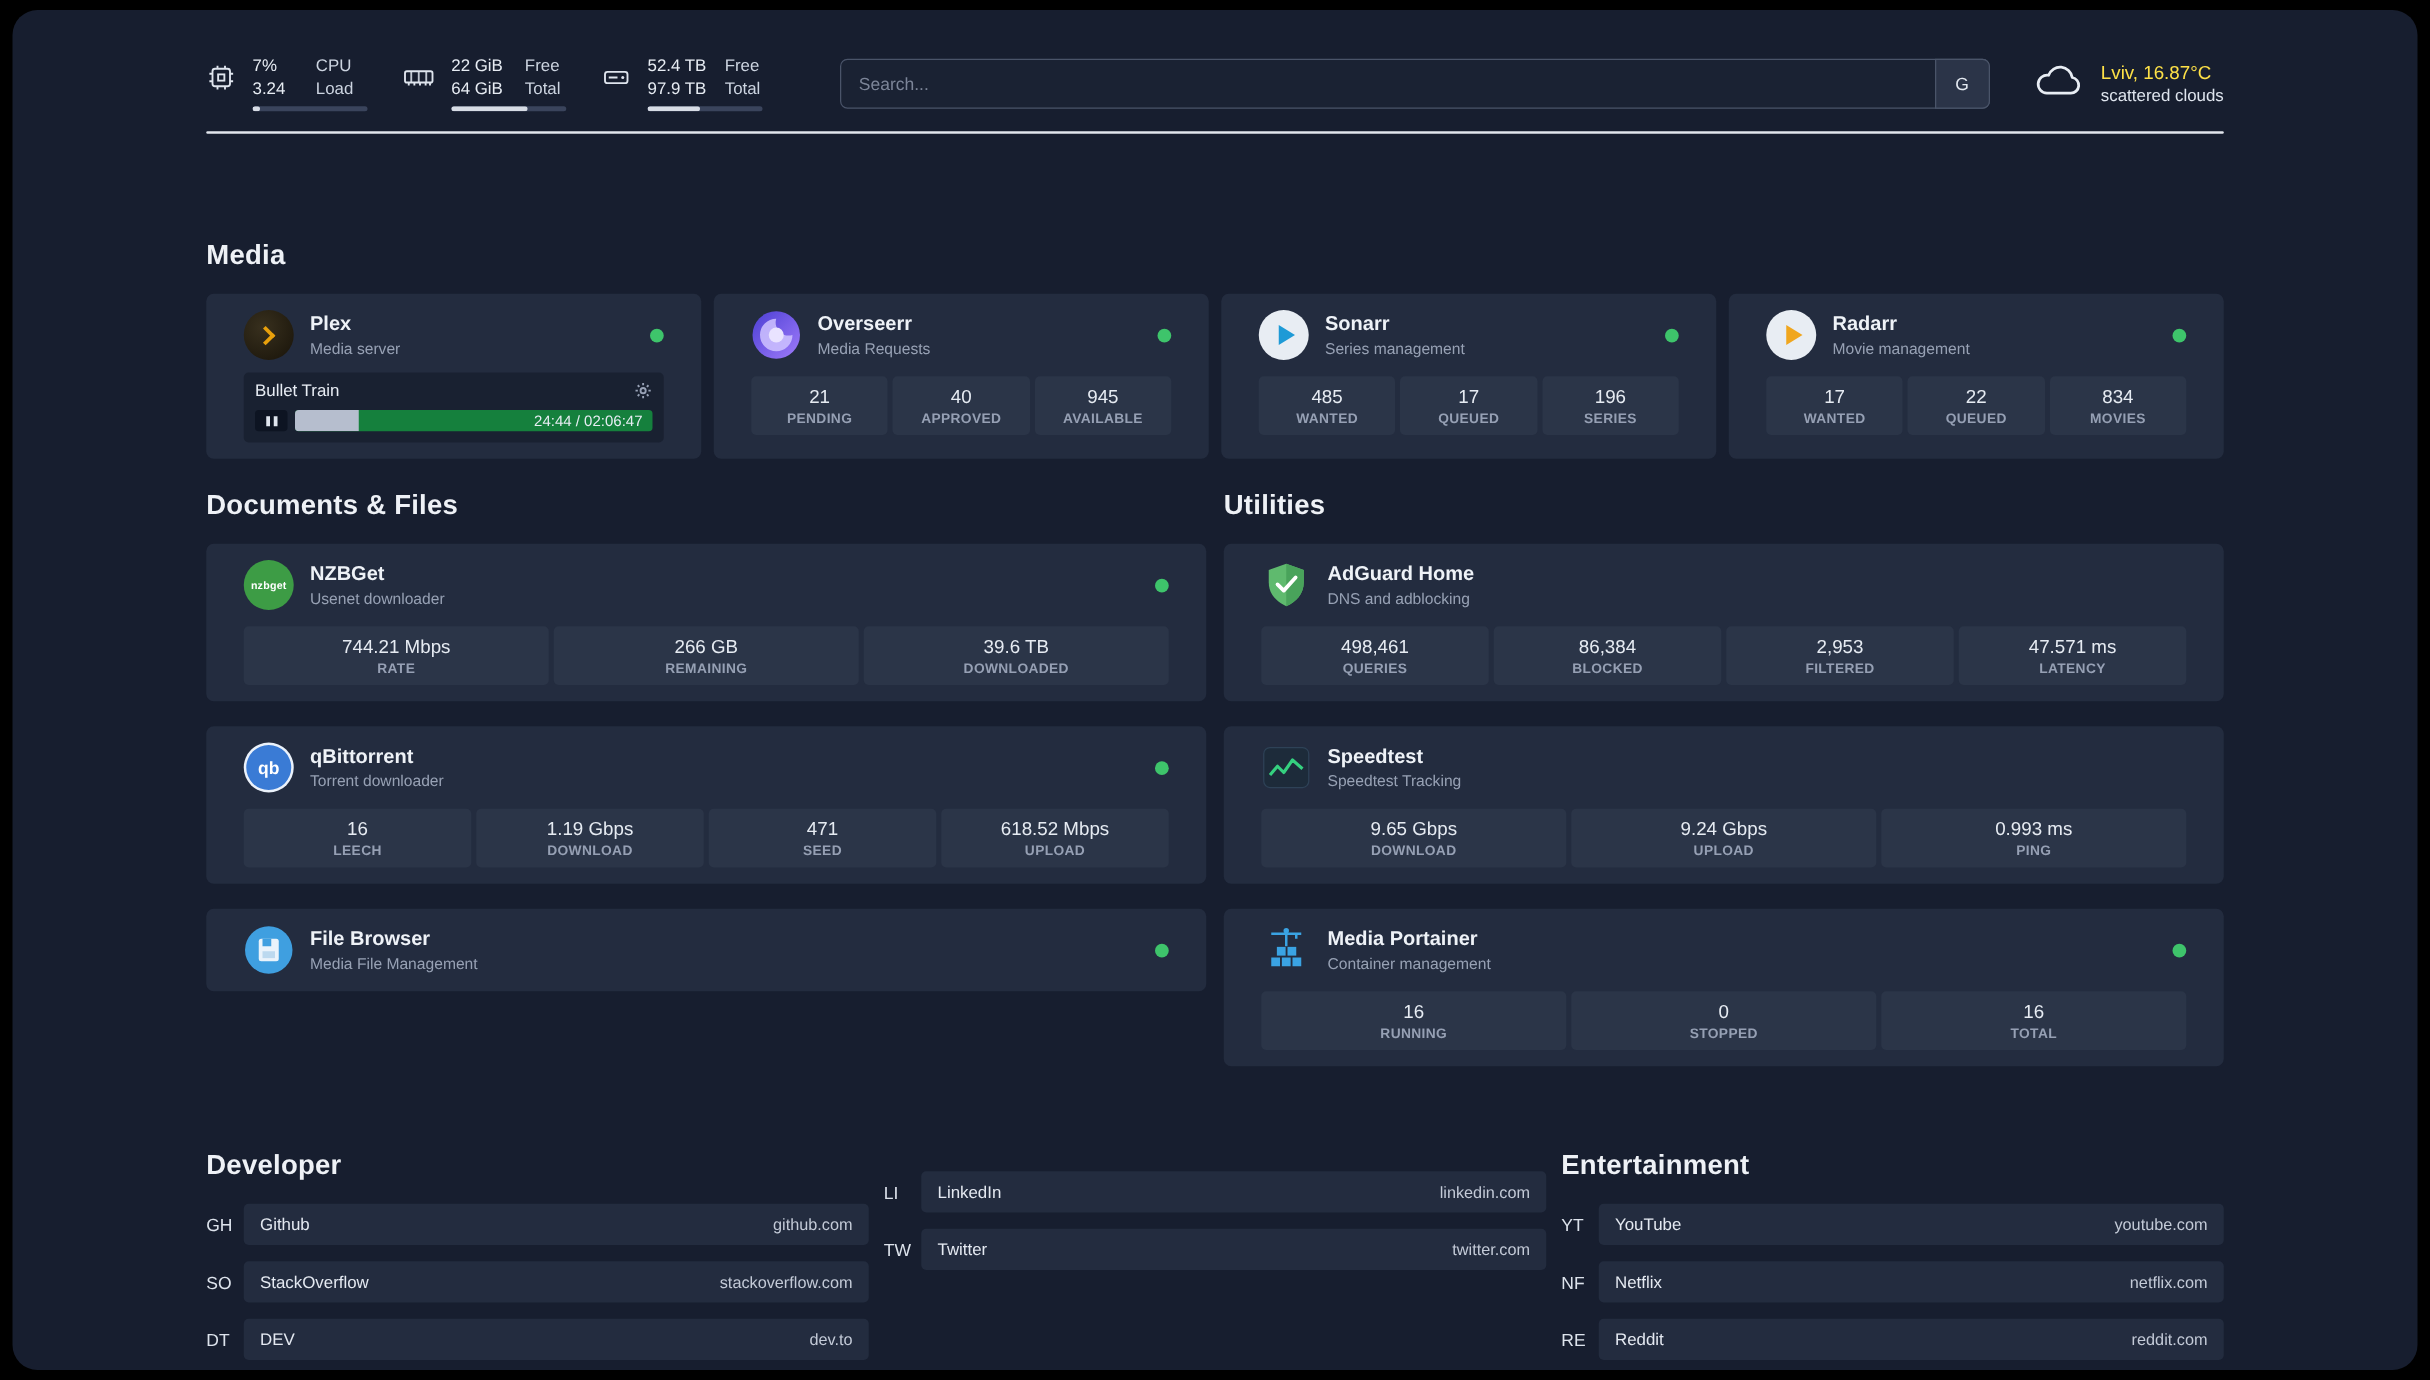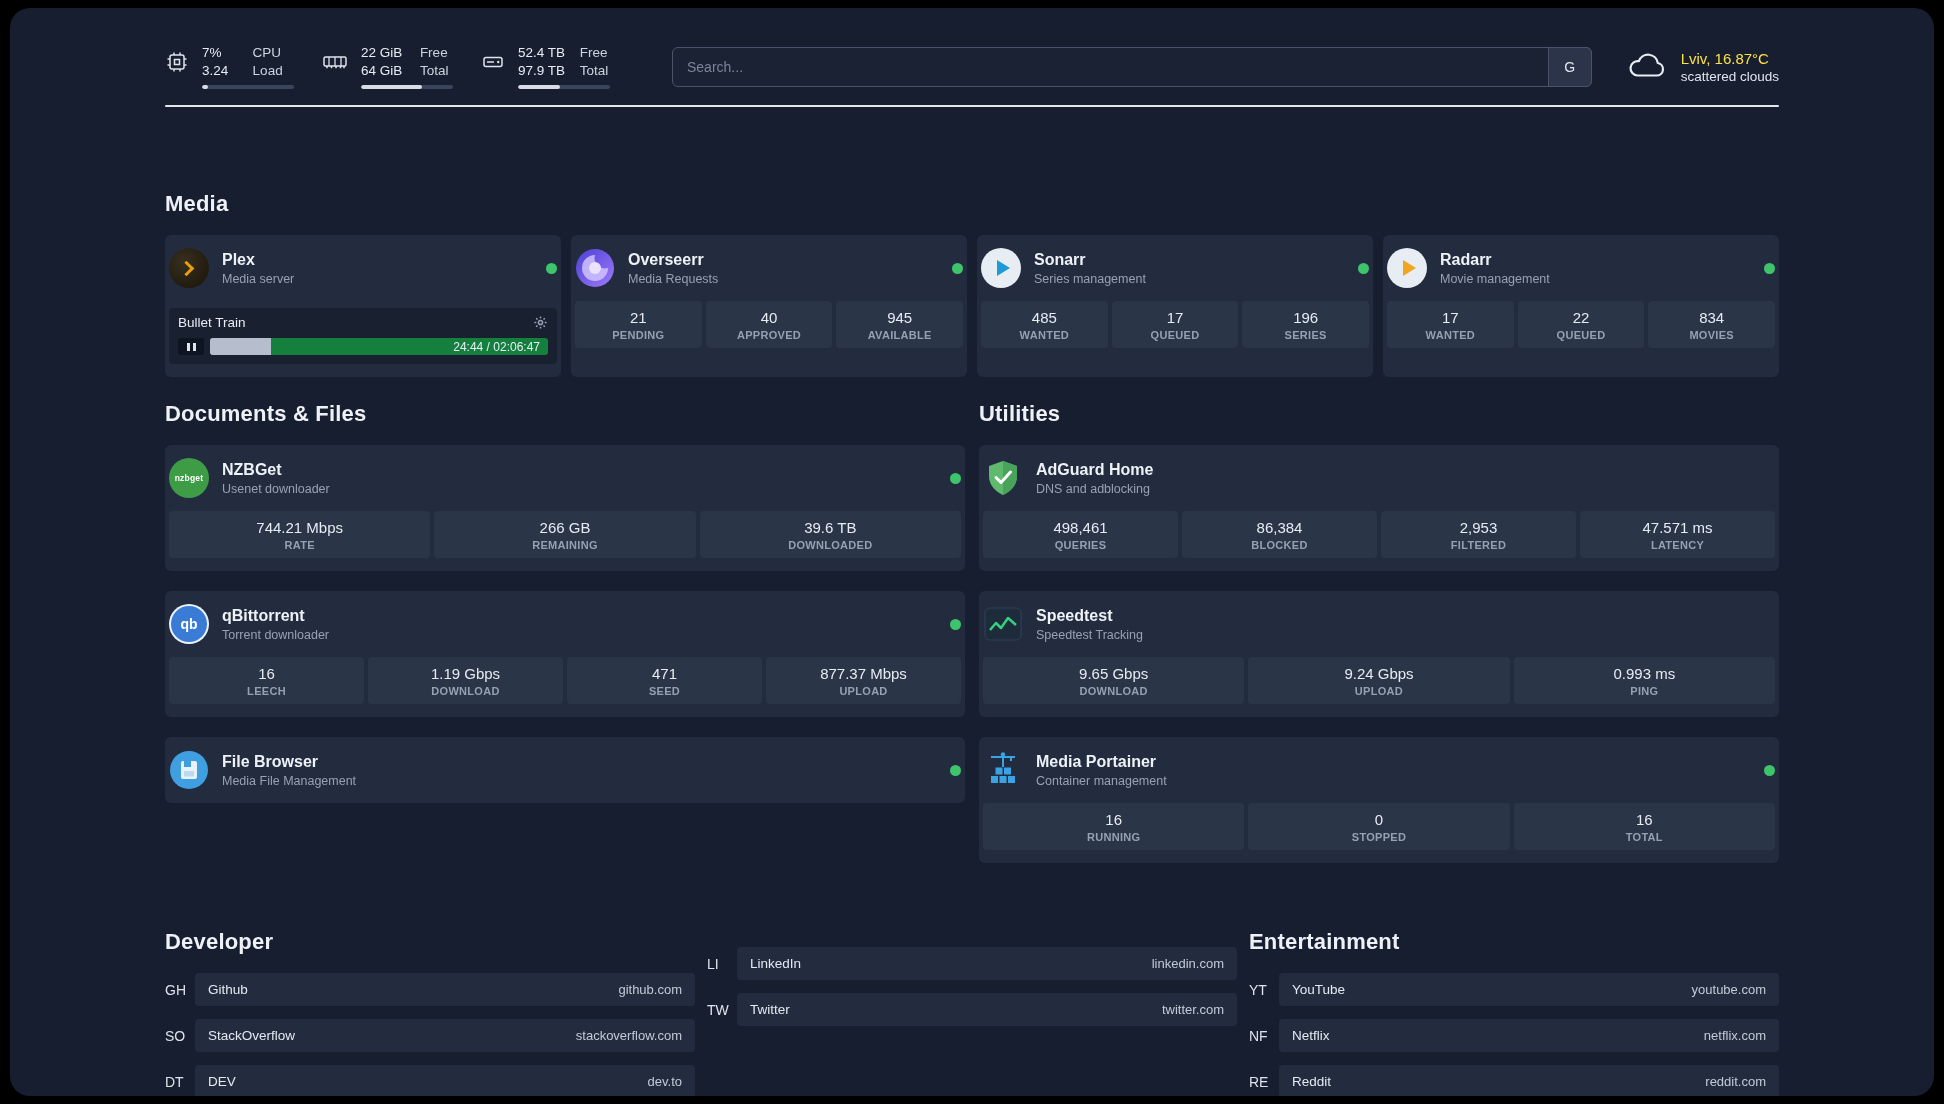--- a/index.html
+++ b/index.html
@@ -29,35 +29,35 @@
 .divider{margin-top:16px;height:2px;background:#e2e6ed;border-radius:1px}
 
 
 .sec-title{font-size:22px;font-weight:700;color:#eef1f6;letter-spacing:.2px}
 .media-sec{margin-top:84px}
 .media-grid{display:grid;grid-template-columns:repeat(4,1fr);gap:10px;margin-top:18px}
 .mid-grid{display:grid;grid-template-columns:1fr 1fr;gap:0 14px;margin-top:24px;align-items:start}
 .col-stack{display:flex;flex-direction:column;gap:20px;margin-top:18px}
 
 
-.card{background:#232c3f;border-radius:6px;padding:13px 4px;cursor:pointer}
+.card{background:#232c3f;border-radius:6px;padding:13px 30px;cursor:pointer}
 .card-head{display:flex;align-items:center;gap:13px}
 .app-icon{width:40px;height:40px;border-radius:50%;flex:0 0 40px;display:flex;align-items:center;justify-content:center;overflow:hidden}
 .app-icon.sq{border-radius:8px}
 .app-meta{min-width:0}
 .app-name{font-size:16px;font-weight:700;color:#eef2f7;line-height:20px;white-space:nowrap}
 .app-sub{font-size:12.5px;color:#97a1b4;margin-top:2px;line-height:15px;white-space:nowrap}
 .status-dot{width:11px;height:11px;border-radius:50%;background:#3ec46b;margin-left:auto;flex:0 0 11px}
 .tiles{display:flex;gap:4px;margin-top:13px}
 .tile{flex:1;background:#2b3548;border-radius:4px;text-align:center;padding:8px 4px 7px;min-width:0}
 .tile-v{font-size:15px;color:#e6ebf2;line-height:18px;white-space:nowrap}
 .tile-l{font-size:11px;font-weight:700;color:#96a0b4;margin-top:2px;letter-spacing:.3px;white-space:nowrap}
 
 
-.np-box{margin-top:20px;background:rgba(10,15,26,.38);border-radius:4px;padding:7px 9px 9px}
+.np-box{margin-top:10px;background:rgba(10,15,26,.38);border-radius:4px;padding:7px 9px 9px}
 .np-title-row{display:flex;align-items:center}
 .np-title{font-size:13.5px;color:#e8edf4}
 .np-gear{margin-left:auto;cursor:pointer;display:flex}
 .np-progress-row{display:flex;align-items:center;gap:6px;margin-top:8px}
 .pause-pill{width:26px;height:17px;background:#0d1422;border-radius:3px;display:flex;align-items:center;justify-content:center;gap:3px;cursor:pointer;flex:0 0 26px}
 .pause-pill i{display:block;width:3px;height:8px;background:#dfe5ee}
 .np-track{position:relative;flex:1;height:17px;background:#15803d;border-radius:3px;overflow:hidden}
 .np-fill{position:absolute;left:0;top:0;bottom:0;width:18%;background:#b6bece}
 .np-time{position:absolute;right:8px;top:50%;transform:translateY(-50%);font-size:12px;color:#e8edf4;white-space:nowrap}
 
@@ -338,21 +338,21 @@
               </div>
               <div class="tile">
                 <div class="tile-v">1.19 Gbps</div>
                 <div class="tile-l">DOWNLOAD</div>
               </div>
               <div class="tile">
                 <div class="tile-v">471</div>
                 <div class="tile-l">SEED</div>
               </div>
               <div class="tile">
-                <div class="tile-v">877.37 Mbps</div>
+                <div class="tile-v">618.52 Mbps</div>
                 <div class="tile-l">UPLOAD</div>
               </div>
             </div>
           </div>
 
           <div class="card">
             <div class="card-head">
               <span class="app-icon">
                 <svg width="40" height="40" viewBox="0 0 40 40">
                   <circle cx="20" cy="20" r="19" fill="#3f9fe0"></circle>

